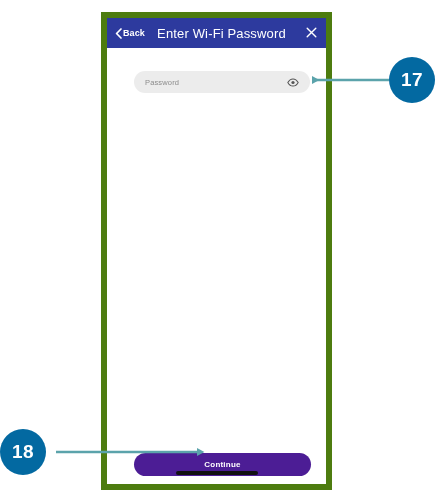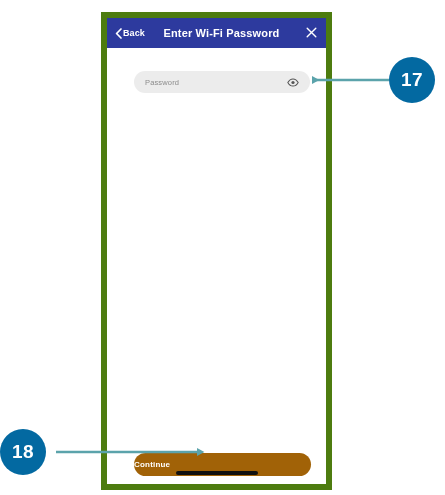--- a/index.html
+++ b/index.html
@@ -52,22 +52,22 @@
     font-weight: bold;
     letter-spacing: 0.1px;
     cursor: pointer;
     flex: 0 0 auto;
   }
   #back-button svg { display: block; }
   #header-title {
     flex: 1 1 auto;
     text-align: center;
     color: #ffffff;
-    font-size: 11px;
-    font-weight: bold;
+    font-size: 13px;
+    font-weight: normal;
     letter-spacing: 0.15px;
     white-space: nowrap;
     margin-left: -6px;
   }
   #close-button {
     flex: 0 0 auto;
     width: 14px;
     height: 14px;
     display: flex;
     align-items: center;
@@ -115,26 +115,26 @@
     justify-content: center;
     cursor: pointer;
   }
 
   #continue-button {
     position: absolute;
     left: 27px;
     top: 405px;
     width: 177px;
     height: 23px;
-    background: #a16207;
+    background: #4c1d95;
     border-radius: 12px;
     border: none;
     display: flex;
     align-items: center;
-    justify-content: flex-start;
+    justify-content: center;
     cursor: pointer;
     padding: 0;
   }
   #continue-label {
     color: #ffffff;
     font-size: 8px;
     font-weight: bold;
     letter-spacing: 0.2px;
   }
 

